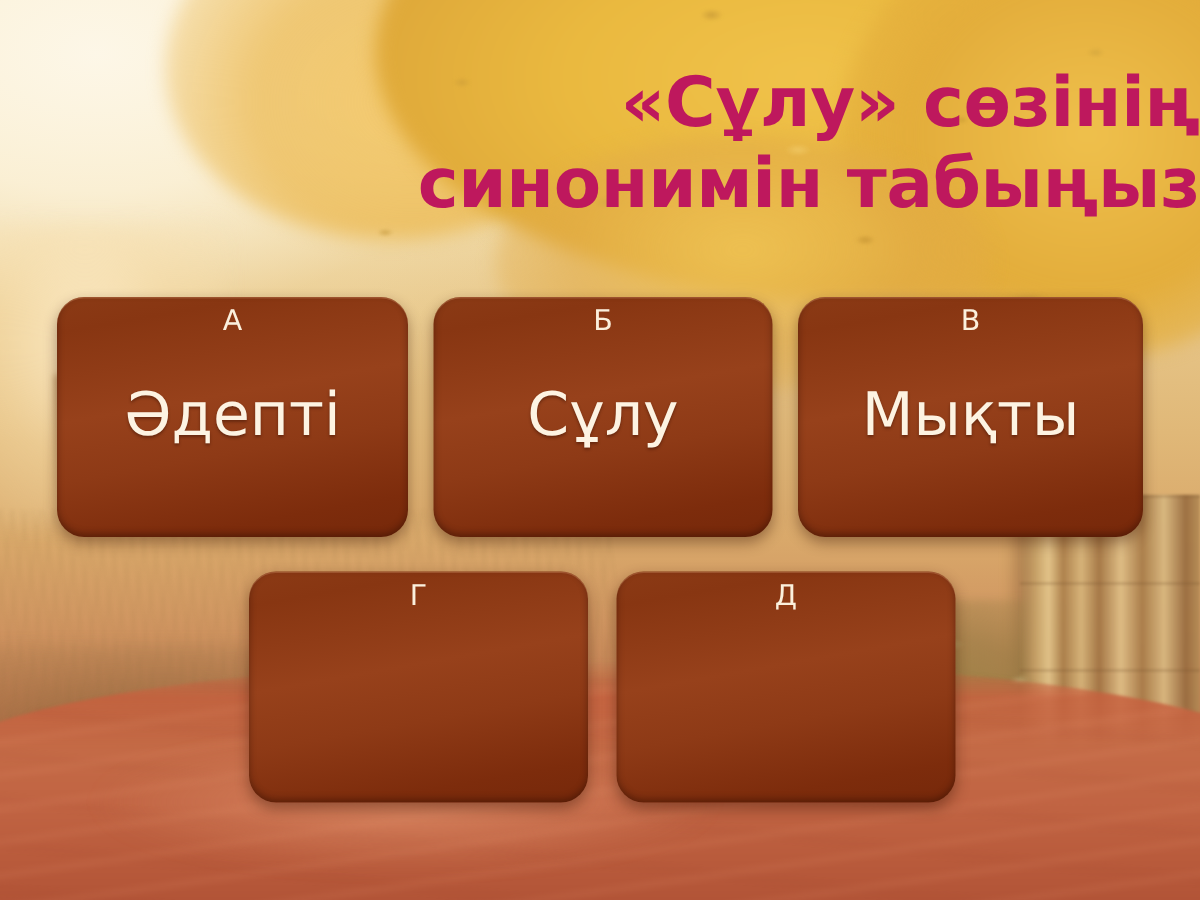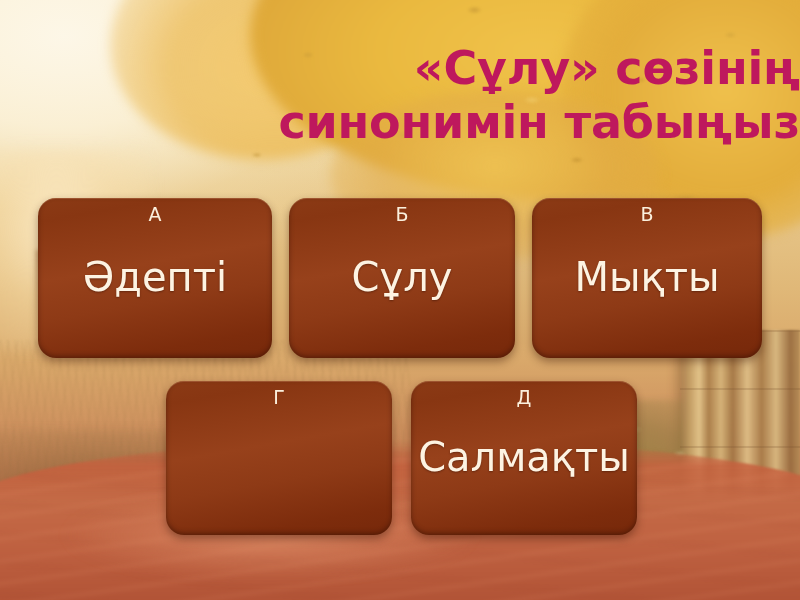--- a/index.html
+++ b/index.html
@@ -275,16 +275,15 @@
     <div class="card-letter">В</div>
     <div class="card-text">Мықты</div>
   </div>
 
   <div class="card" id="card-g">
     <div class="card-letter">Г</div>
   </div>
 
   <div class="card" id="card-d">
     <div class="card-letter">Д</div>
-    <div class="card-text">Салмақты</div>
   </div>
 
 </div>
 
 </body></html>

